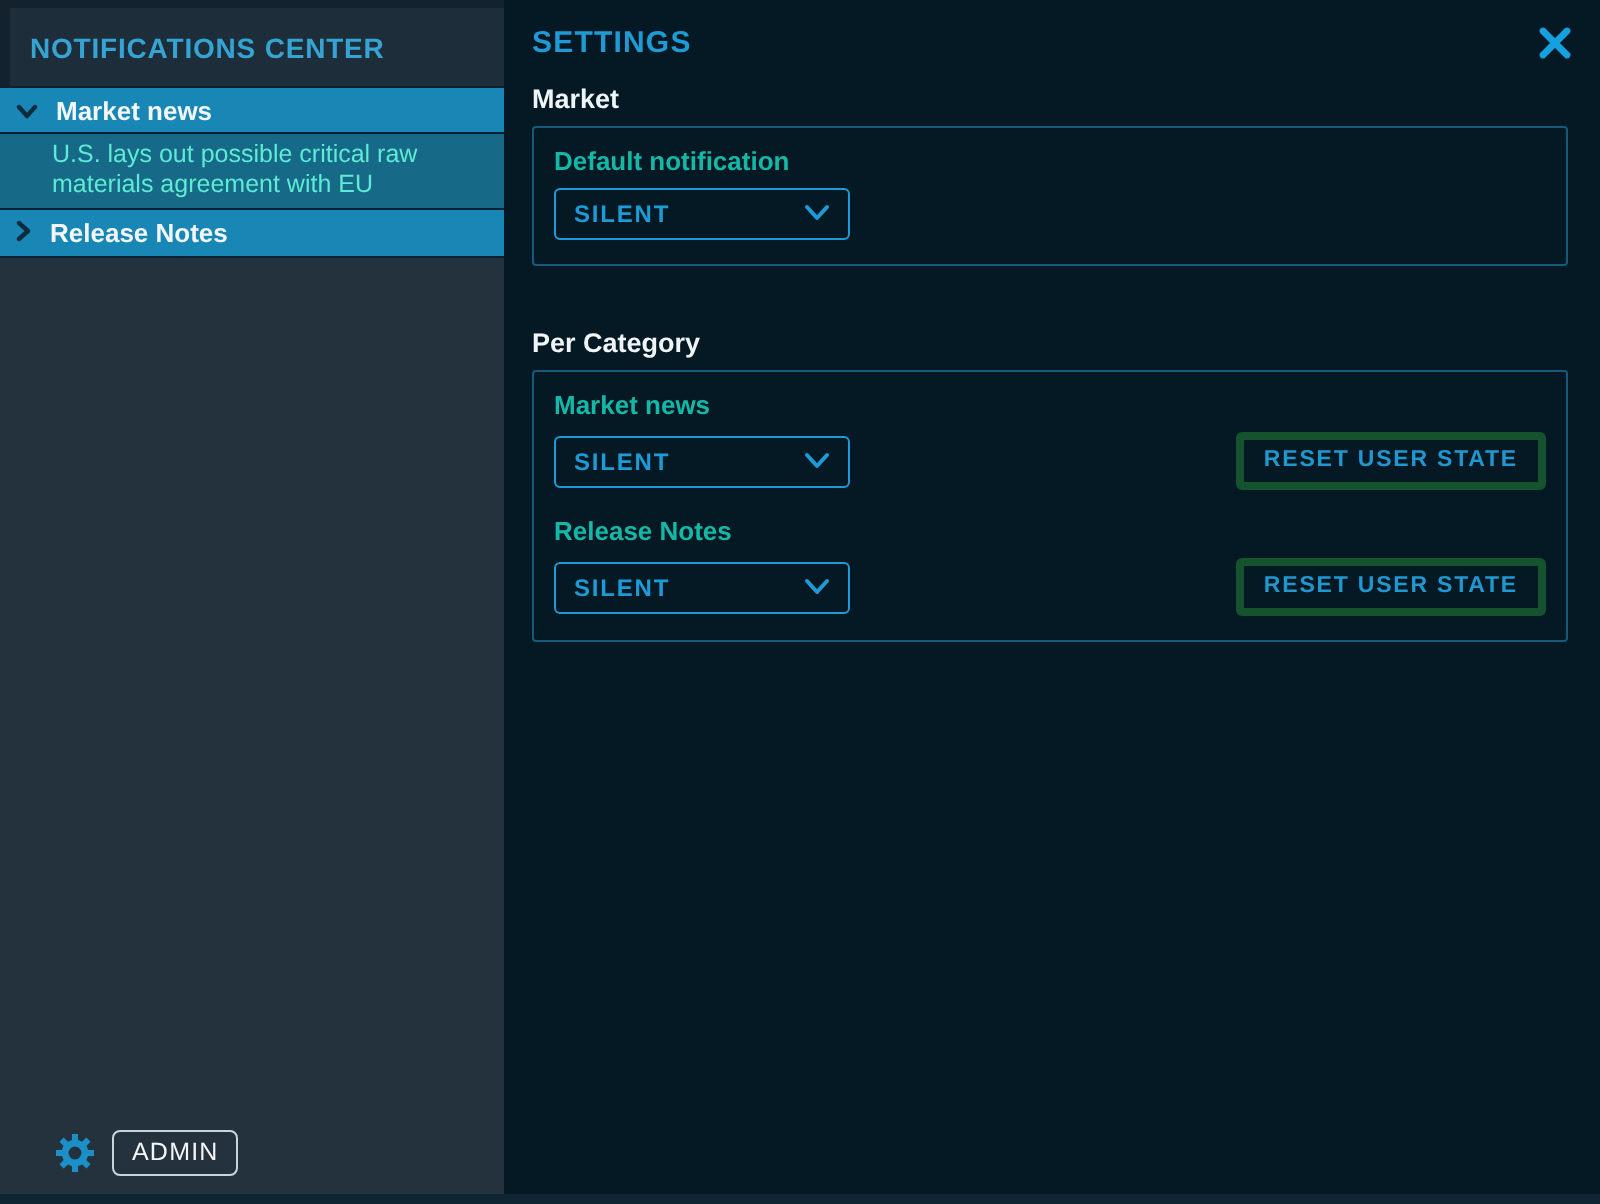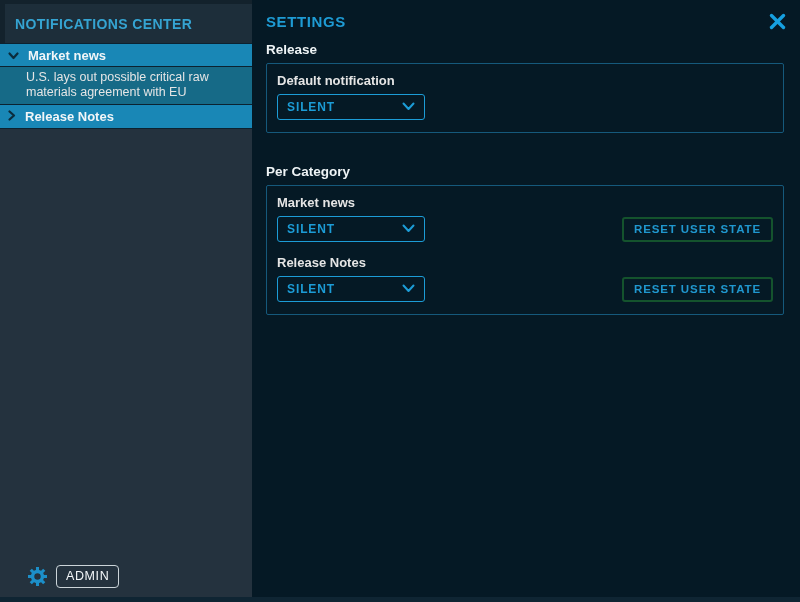--- a/index.html
+++ b/index.html
@@ -40,21 +40,21 @@
     background: #1987B6;
     color: #F2F6F8;
     font-size: 13px; font-weight: 600;
     border-bottom: 1px solid #0C2230;
     cursor: pointer;
   }
   .cat-row.first { border-top: 1px solid #0C2230; }
   .cat-row svg { flex: 0 0 auto; }
   .sub-item {
     background: #166A87;
-    color: #e5e5e5;
+    color: #5eead4;
     font-size: 12.5px; font-weight: 500; line-height: 15px;
     padding: 3px 12px 4px 26px;
     border-bottom: 1px solid #0C2230;
     cursor: pointer;
   }
   .admin-bar {
     position: absolute; left: 28px; bottom: 9px;
     display: flex; align-items: center; gap: 9px;
   }
   .gear-btn { background: none; border: none; cursor: pointer; line-height: 0; padding: 0; }
@@ -93,40 +93,40 @@
     font-size: 13.5px; font-weight: 700; color: #EFF4F6;
   }
   .section-heading.per-cat { margin-top: 31px; }
   .section-box {
     margin: 0 16px 0 14px;
     border: 1px solid #15597C;
     border-radius: 2px;
     padding: 9px 10px 12px 10px;
   }
   .field-label {
-    font-size: 13px; font-weight: 700; color: #e5e5e5;
+    font-size: 13px; font-weight: 700; color: #14b8a6;
     margin-bottom: 6px;
   }
   .control-row {
     display: flex; align-items: center; justify-content: space-between;
   }
   .dropdown {
     width: 148px; height: 26px;
     border: 1px solid #1C9CD6;
     border-radius: 3px;
     display: flex; align-items: center; justify-content: space-between;
     padding: 0 9px;
     color: #1C9CD6;
     font-size: 12px; font-weight: 600; letter-spacing: 0.9px;
     cursor: pointer;
     background: transparent;
   }
   .reset-btn {
     background: transparent;
-    border: 2px solid #14532d;
+    border: 4px solid #14532d;
     border-radius: 3px;
     color: #2097CE;
     font-family: "Liberation Sans", sans-serif;
     font-size: 11.5px; font-weight: 600; letter-spacing: 0.9px;
     padding: 4px 10px 5px;
     cursor: pointer;
   }
   .entry + .entry { margin-top: 13px; }
 
   .bottom-edge {
@@ -196,21 +196,21 @@
           <svg width="17" height="17" viewBox="0 0 17 17">
             <g stroke="#16A0E0" stroke-width="3.4" stroke-linecap="round">
               <line x1="2.5" y1="2.5" x2="14.5" y2="14.5"></line>
               <line x1="14.5" y1="2.5" x2="2.5" y2="14.5"></line>
             </g>
           </svg>
         </span>
       </button>
     </div>
 
-    <div class="section-heading">Release</div>
+    <div class="section-heading">Market</div>
 
     <div class="section-box">
       <div class="field-label">Default notification</div>
       <div class="dropdown">
         <span>SILENT</span>
         <span>
           <svg width="13" height="9" viewBox="0 0 13 9">
               <polyline points="1.5,1.5 6.5,7 11.5,1.5" fill="none" stroke="#1C9CD6" stroke-width="2" stroke-linecap="round" stroke-linejoin="round"></polyline>
             </svg>
         </span>

